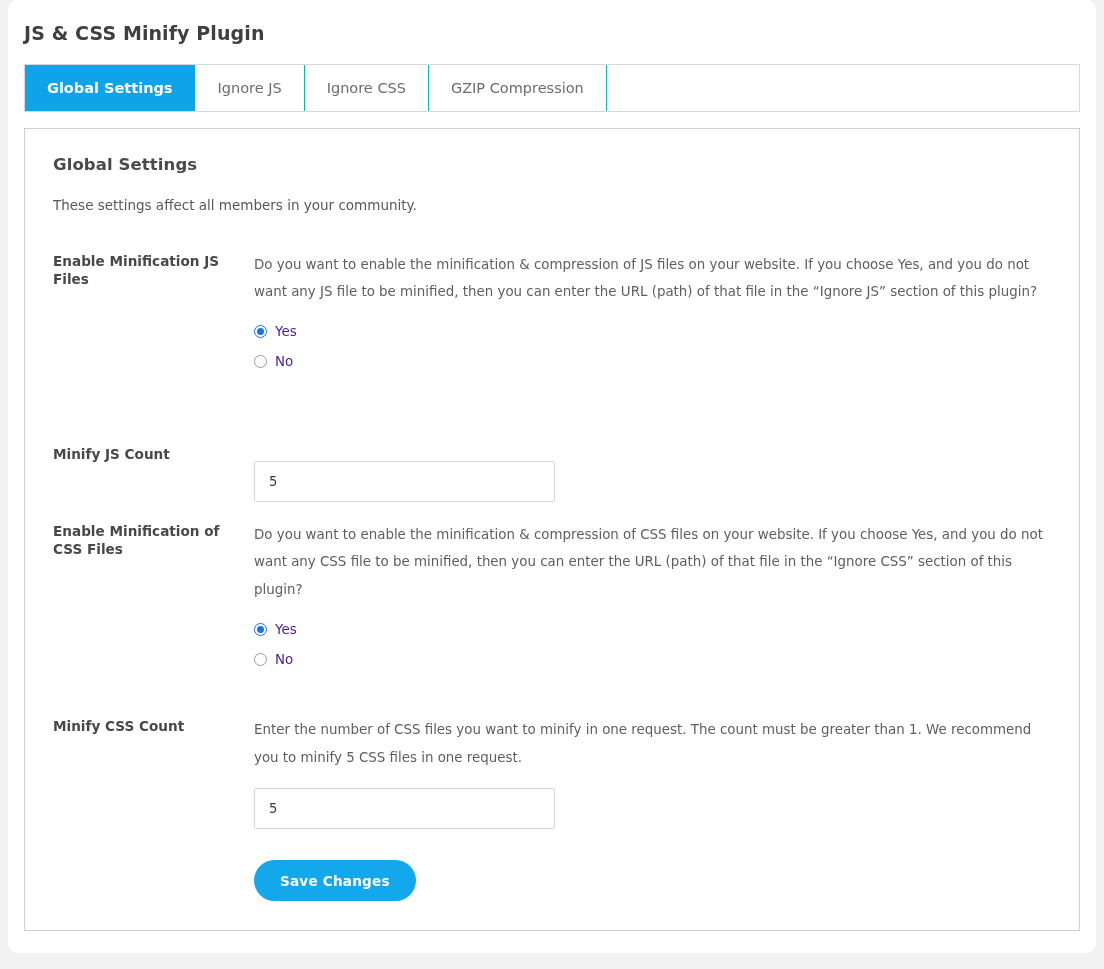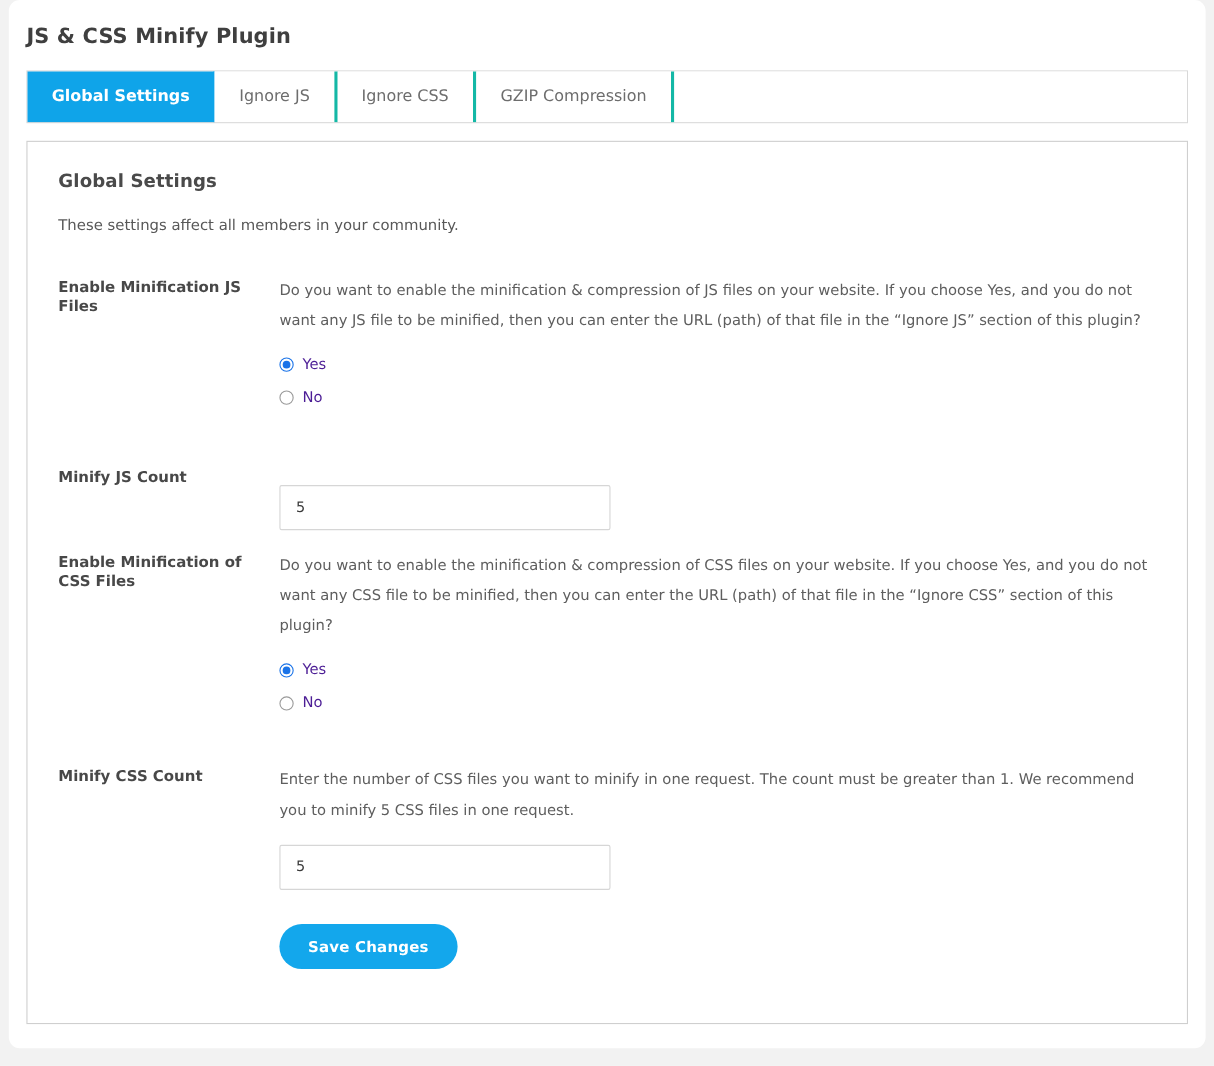--- a/index.html
+++ b/index.html
@@ -44,21 +44,21 @@
     border: 1px solid #d8d8d8;
     background: #ffffff;
   }
   .tab {
     display: flex;
     align-items: center;
     justify-content: center;
     padding: 0 22px;
     font-size: 14.5px;
     color: #6d6d6d;
-    border-right: 3px solid #14b8a6;
+    border-right: 1px solid #14b8a6;
     background: #ffffff;
     cursor: pointer;
     white-space: nowrap;
   }
   .tab.active {
     background: #0fa4e9;
     color: #ffffff;
     font-weight: bold;
     border-right: 1px solid #0fa4e9;
   }
@@ -87,21 +87,21 @@
     font-size: 13.5px;
     color: #585858;
   }
 
   
   .setting-row {
     display: flex;
     align-items: flex-start;
   }
   .setting-row.r1 { margin-top: 38px; }
-  .setting-row.r2 { margin-top: 44px; }
+  .setting-row.r2 { margin-top: 64px; }
   .setting-row.r3 { margin-top: 19px; }
   .setting-row.r4 { margin-top: 39px; }
 
   .setting-label {
     width: 196px;
     flex: 0 0 196px;
     font-size: 13.6px;
     font-weight: bold;
     color: #484848;
     line-height: 1.32;

